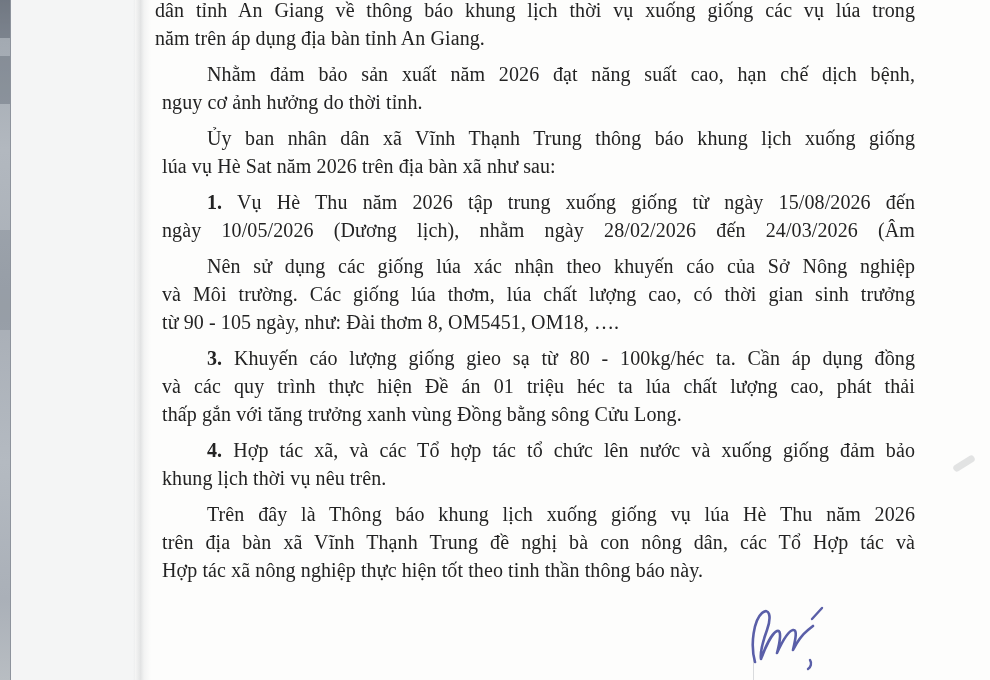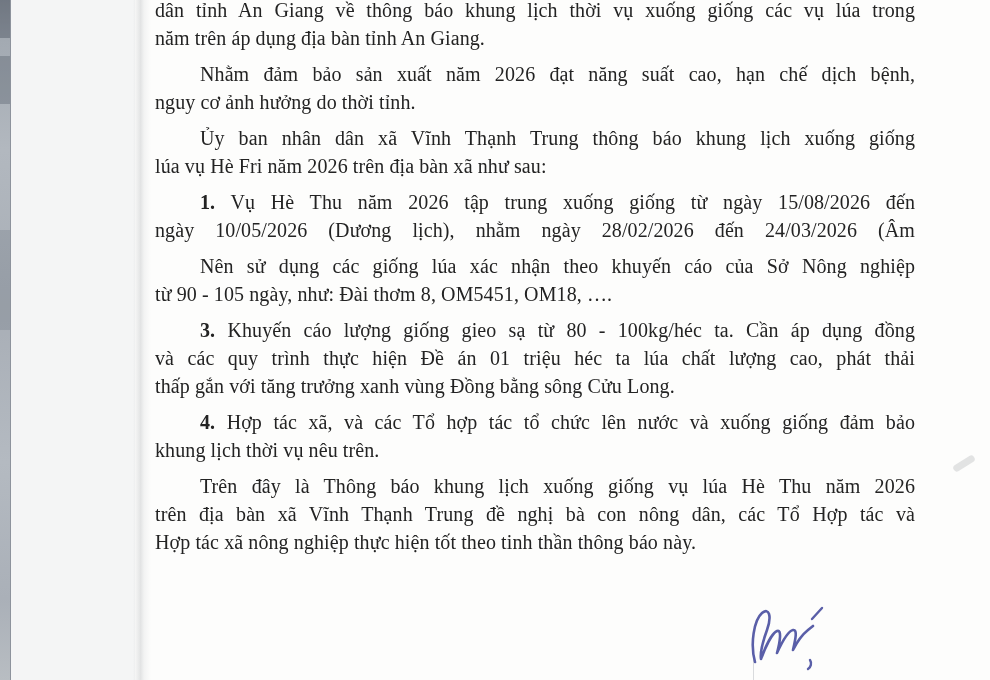--- a/index.html
+++ b/index.html
@@ -36,21 +36,21 @@
                 rgba(255,255,255,0) 100%);
   }
 
   
   .doc {
     position: absolute; left: 155px; top: -4px; width: 760px;
     font-size: 20px; line-height: 28px; color: #232323;
     letter-spacing: 0.1px;
   }
   .para { margin: 0; }
-  .para + .para { margin-top: 8px; }
+  .para + .para { margin-top: 8px; margin-left: 7px; }
   .line { text-align: justify; text-align-last: justify; }
   .line.last { text-align-last: left; }
   .line.indent { text-indent: 45px; }
   .line b { font-weight: bold; }
 
   
   .hairline {
     position: absolute; left: 753px; top: 648px; width: 1px; height: 32px;
     background: rgba(150,156,162,0.35);
   }
@@ -79,28 +79,29 @@
       <div class="para">
         <div class="line"><span>dân tỉnh An Giang về thông báo khung lịch thời vụ xuống giống các vụ lúa trong</span></div>
         <div class="line last"><span>năm trên áp dụng địa bàn tỉnh An Giang.</span></div>
       </div>
       <div class="para">
         <div class="line indent"><span>Nhằm đảm bảo sản xuất năm 2026 đạt năng suất cao, hạn chế dịch bệnh,</span></div>
         <div class="line last"><span>nguy cơ ảnh hưởng do thời tỉnh.</span></div>
       </div>
       <div class="para">
         <div class="line indent"><span>Ủy ban nhân dân xã Vĩnh Thạnh Trung thông báo khung lịch xuống giống</span></div>
-        <div class="line last"><span>lúa vụ Hè Fri năm 2026 trên địa bàn xã như sau:</span></div>
+        <div class="line last"><span>lúa vụ Hè Sat năm 2026 trên địa bàn xã như sau:</span></div>
       </div>
       <div class="para">
         <div class="line indent"><b>1.</b><span> Vụ Hè Thu năm 2026 tập trung xuống giống từ ngày 15/08/2026 đến</span></div>
         <div class="line"><span>ngày 10/05/2026 (Dương lịch), nhằm ngày 28/02/2026 đến 24/03/2026 (Âm</span></div>
       </div>
       <div class="para">
         <div class="line indent"><span>Nên sử dụng các giống lúa xác nhận theo khuyến cáo của Sở Nông nghiệp</span></div>
+        <div class="line"><span>và Môi trường. Các giống lúa thơm, lúa chất lượng cao, có thời gian sinh trưởng</span></div>
         <div class="line last"><span>từ 90 - 105 ngày, như: Đài thơm 8, OM5451, OM18, ….</span></div>
       </div>
       <div class="para">
         <div class="line indent"><b>3.</b><span> Khuyến cáo lượng giống gieo sạ từ 80 - 100kg/héc ta. Cần áp dụng đồng</span></div>
         <div class="line"><span>và các quy trình thực hiện Đề án 01 triệu héc ta lúa chất lượng cao, phát thải</span></div>
         <div class="line last"><span>thấp gắn với tăng trưởng xanh vùng Đồng bằng sông Cửu Long.</span></div>
       </div>
       <div class="para">
         <div class="line indent"><b>4.</b><span>  Hợp tác xã, và các Tổ hợp tác tổ chức lên nước và xuống giống đảm bảo</span></div>
         <div class="line last"><span>khung lịch thời vụ nêu trên.</span></div>

